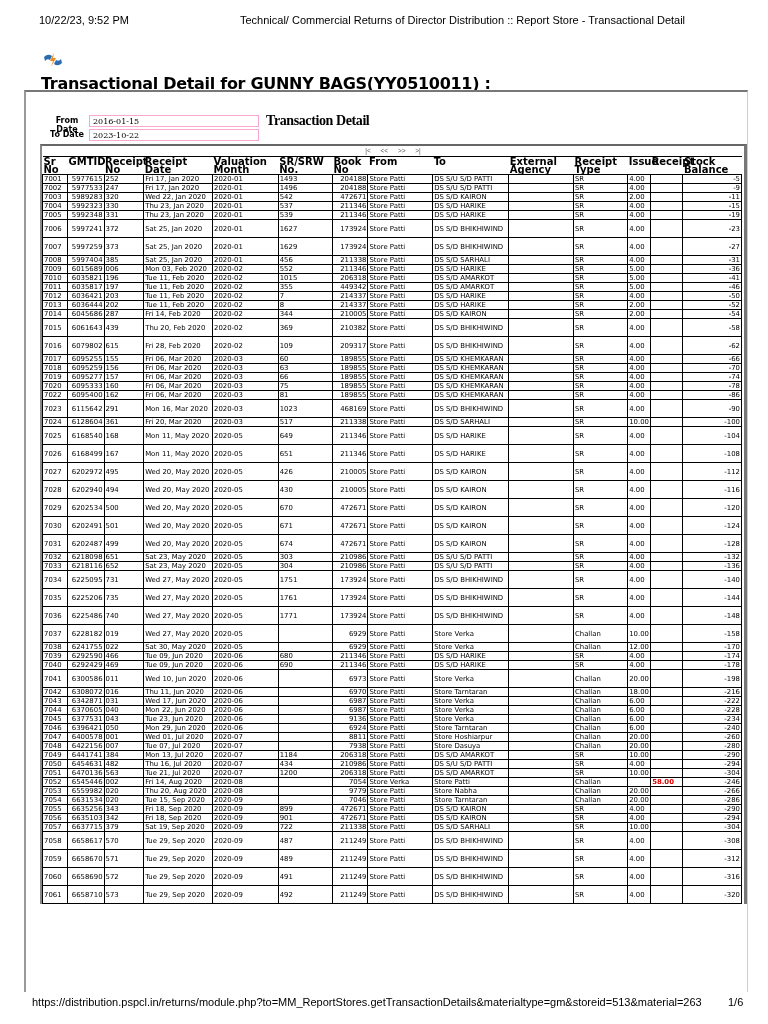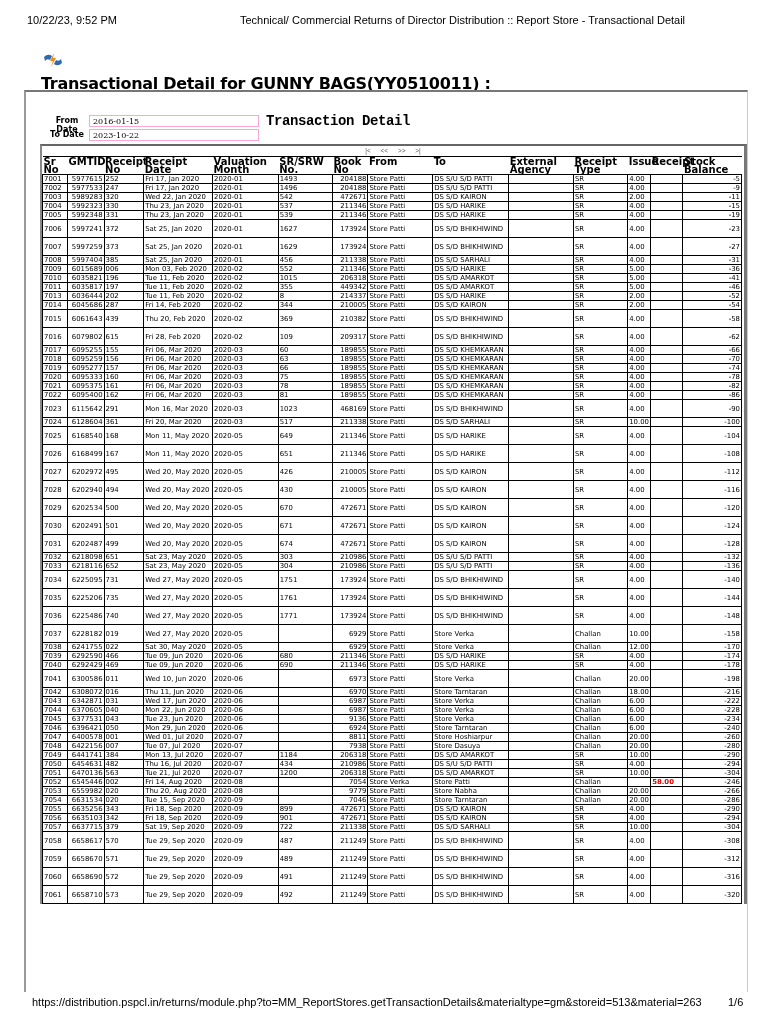--- a/index.html
+++ b/index.html
@@ -1,26 +1,26 @@
 <!DOCTYPE html>
 <html><head>
 <meta charset="utf-8">
 <style>
   html, body { margin: 0; padding: 0; background: #ffffff; }
   body { width: 768px; height: 1024px; position: relative; overflow: hidden; font-family: "Liberation Sans", sans-serif; color: #000; }
   .print-header { position: absolute; top: 14px; left: 0; width: 768px; font-size: 11px; }
-  .print-header .ts { position: absolute; left: 27px; text-align: right; }
+  .print-header .ts { position: absolute; left: 39px; text-align: right; }
   .print-header .title { position: absolute; left: 240px; }
   .logo { position: absolute; left: 42px; top: 52px; width: 22px; height: 16px; }
   .page-heading { position: absolute; left: 41px; top: 74px; font-size: 16px; font-weight: bold; font-family: "DejaVu Sans", sans-serif; letter-spacing: -0.3px; }
   .frame { position: absolute; left: 24px; top: 90px; width: 721px; height: 900px; border-top: 2px solid #777; border-left: 2px solid #999; border-right: 1px solid #ccc; }
   .filter-row { position: absolute; left: 44px; font-size: 8px; font-weight: bold; font-family: "DejaVu Sans", sans-serif; }
   .filter-row .lbl { display: inline-block; width: 46px; text-align: center; }
   .filter-input { position: absolute; left: 89px; width: 170px; height: 12px; border: 1px solid #f9a8d4; font-family: "DejaVu Serif", serif; font-size: 8px; padding: 0 3px; line-height: 12px; box-sizing: border-box; background: #fff; }
-  .detail-title { position: absolute; left: 266px; top: 113px; font-size: 14px; font-weight: bold; font-family: Liberation Mono, monospace; letter-spacing: -0.4px; }
+  .detail-title { position: absolute; left: 266px; top: 113px; font-size: 14px; font-weight: bold; font-family: Liberation Serif, serif; letter-spacing: -0.4px; }
   .grid-wrap { position: absolute; left: 40px; top: 144px; width: 702px; border-top: 2px solid #666; border-left: 2px solid #888; border-right: 3px solid #777; }
   .pager { height: 10px; text-align: center; font-size: 6.5px; color: #555; line-height: 10px; }
   .pager span { margin: 0 4px; cursor: pointer; }
   table.grid { border-collapse: collapse; width: 700px; table-layout: fixed; font-family: "DejaVu Sans", sans-serif; font-size: 6.9px; }
   table.grid th { text-align: left; font-weight: bold; font-size: 10px; vertical-align: top; padding: 1px 1px 0 1px; line-height: 8px; border-top: 1px solid #000; }
   table.grid td { border: 1px solid #000; padding: 0 1px; line-height: 8px; white-space: nowrap; overflow: hidden; }
   table.grid td.wrap { white-space: normal; }
   table.grid td.num { text-align: right; }
   table.grid tr.r1 td { height: 8px; }
   table.grid tr.r2 td { height: 17px; }
@@ -272,20 +272,36 @@
           <td class="num">449342</td>
           <td>Store Patti</td>
           <td class="wrap">DS S/D AMARKOT</td>
           <td></td>
           <td>SR</td>
           <td>5.00</td>
           <td></td>
           <td class="num">-46</td>
         </tr>
         <tr class="r1">
+          <td>7012</td>
+          <td class="num">6036421</td>
+          <td>203</td>
+          <td class="wrap">Tue 11, Feb 2020</td>
+          <td>2020-02</td>
+          <td>7</td>
+          <td class="num">214337</td>
+          <td>Store Patti</td>
+          <td class="wrap">DS S/D HARIKE</td>
+          <td></td>
+          <td>SR</td>
+          <td>4.00</td>
+          <td></td>
+          <td class="num">-50</td>
+        </tr>
+        <tr class="r1">
           <td>7013</td>
           <td class="num">6036444</td>
           <td>202</td>
           <td class="wrap">Tue 11, Feb 2020</td>
           <td>2020-02</td>
           <td>8</td>
           <td class="num">214337</td>
           <td>Store Patti</td>
           <td class="wrap">DS S/D HARIKE</td>
           <td></td>
@@ -398,36 +414,20 @@
           <td>2020-03</td>
           <td>75</td>
           <td class="num">189855</td>
           <td>Store Patti</td>
           <td class="wrap">DS S/D KHEMKARAN</td>
           <td></td>
           <td>SR</td>
           <td>4.00</td>
           <td></td>
           <td class="num">-78</td>
-        </tr>
-        <tr class="r1">
-          <td>7021</td>
-          <td class="num">6095375</td>
-          <td>161</td>
-          <td class="wrap">Fri 06, Mar 2020</td>
-          <td>2020-03</td>
-          <td>78</td>
-          <td class="num">189855</td>
-          <td>Store Patti</td>
-          <td class="wrap">DS S/D KHEMKARAN</td>
-          <td></td>
-          <td>SR</td>
-          <td>4.00</td>
-          <td></td>
-          <td class="num">-82</td>
         </tr>
         <tr class="r1">
           <td>7022</td>
           <td class="num">6095400</td>
           <td>162</td>
           <td class="wrap">Fri 06, Mar 2020</td>
           <td>2020-03</td>
           <td>81</td>
           <td class="num">189855</td>
           <td>Store Patti</td>

